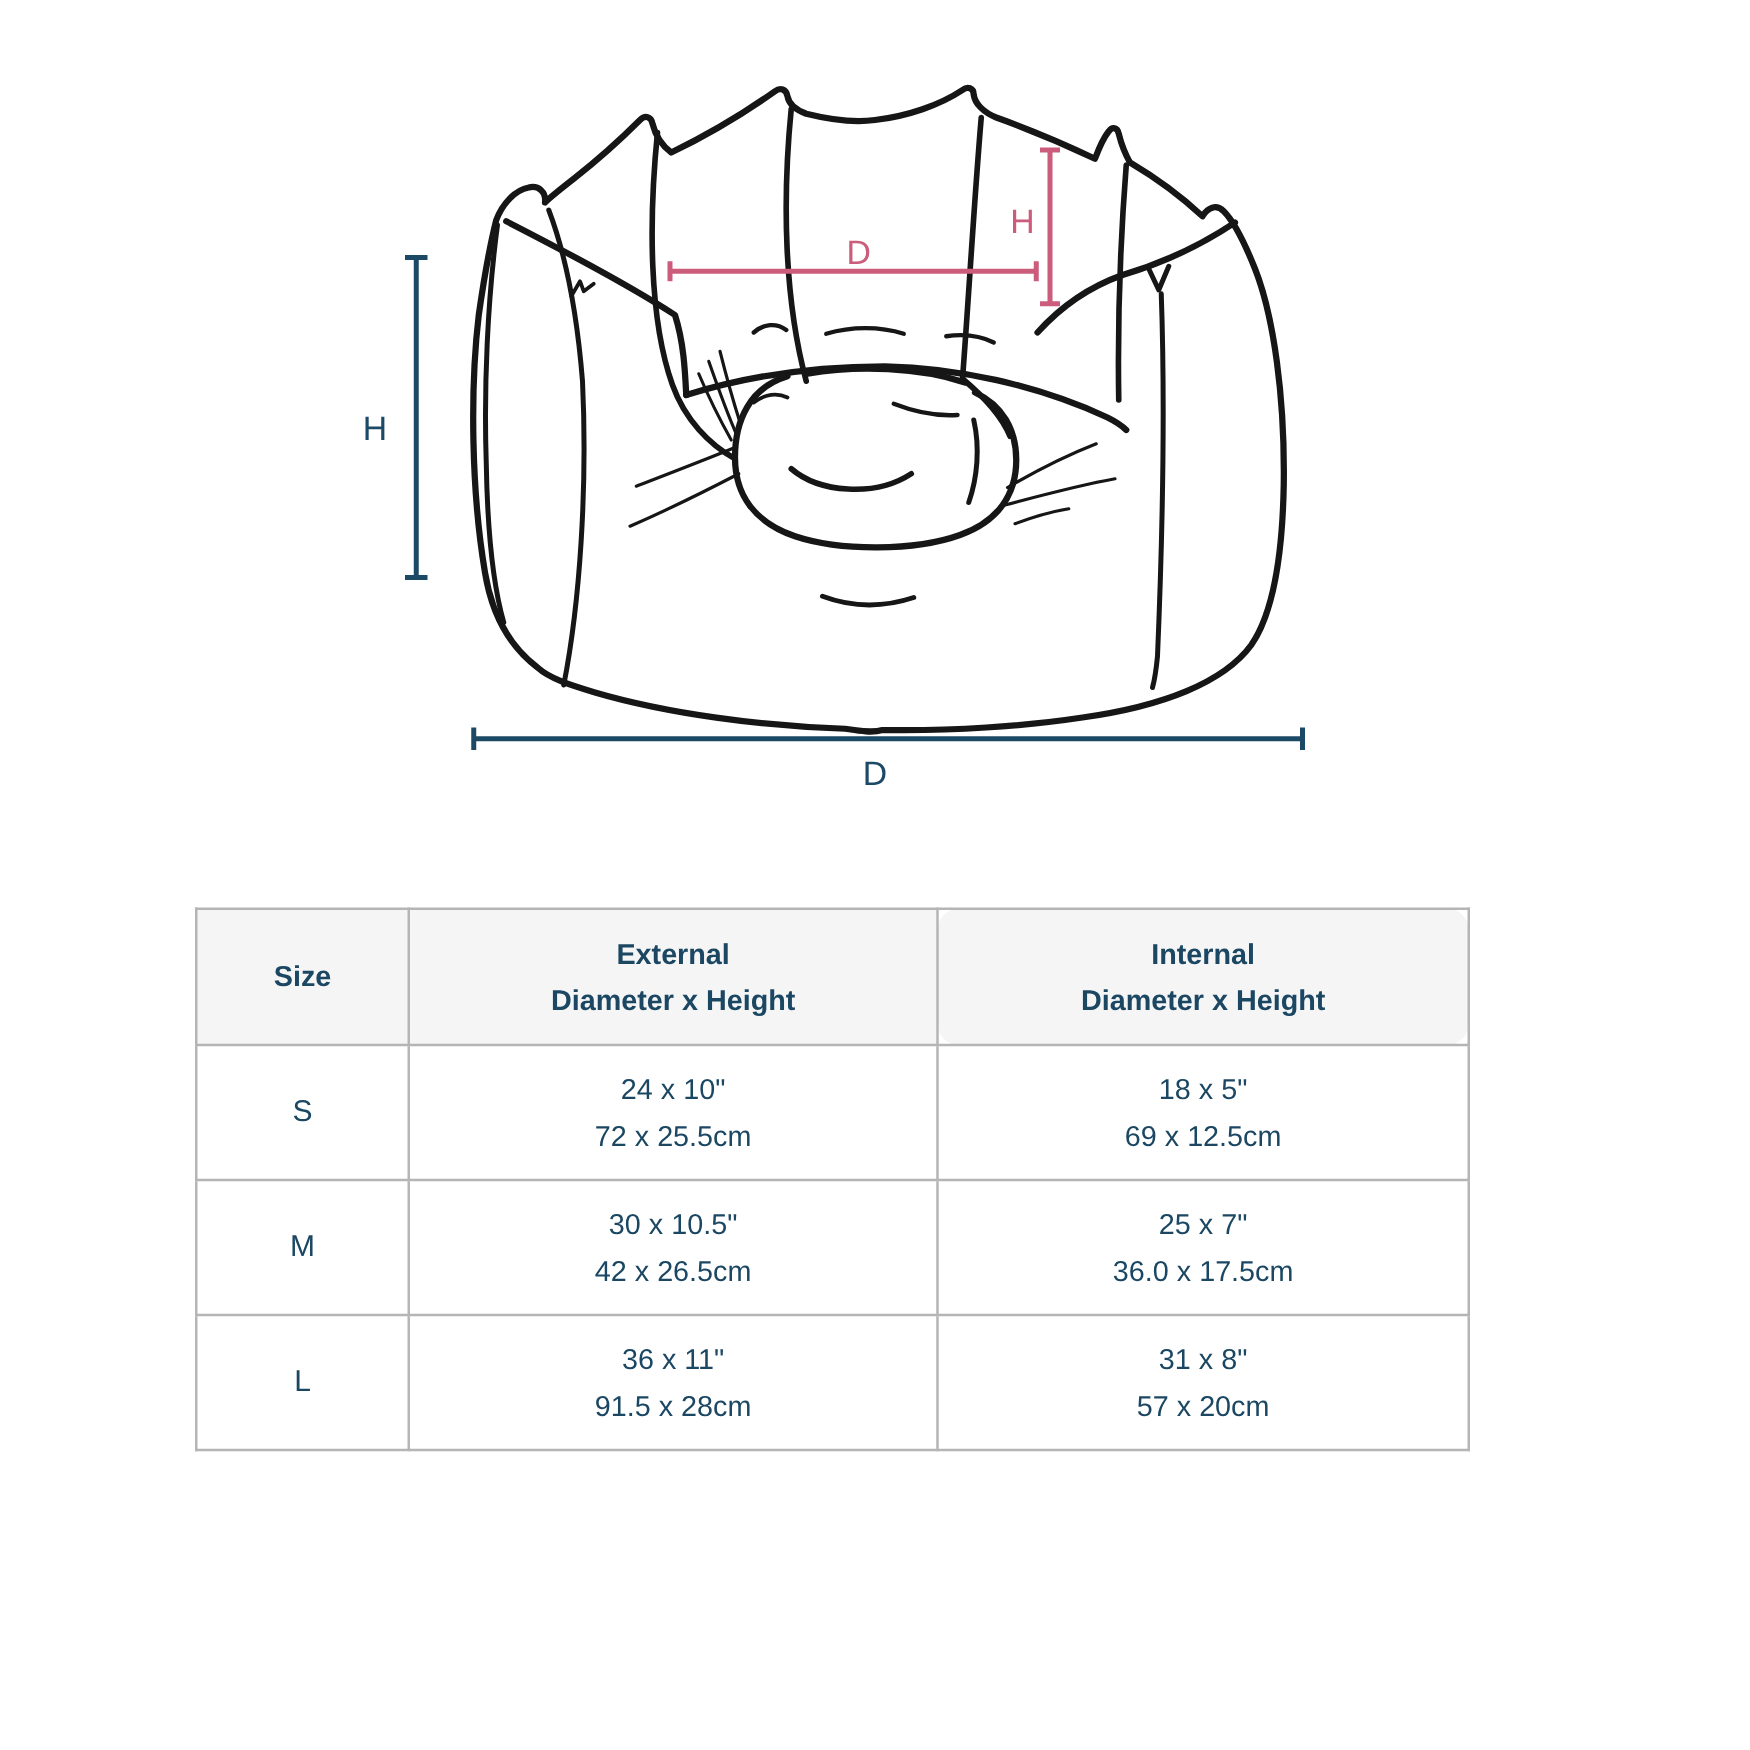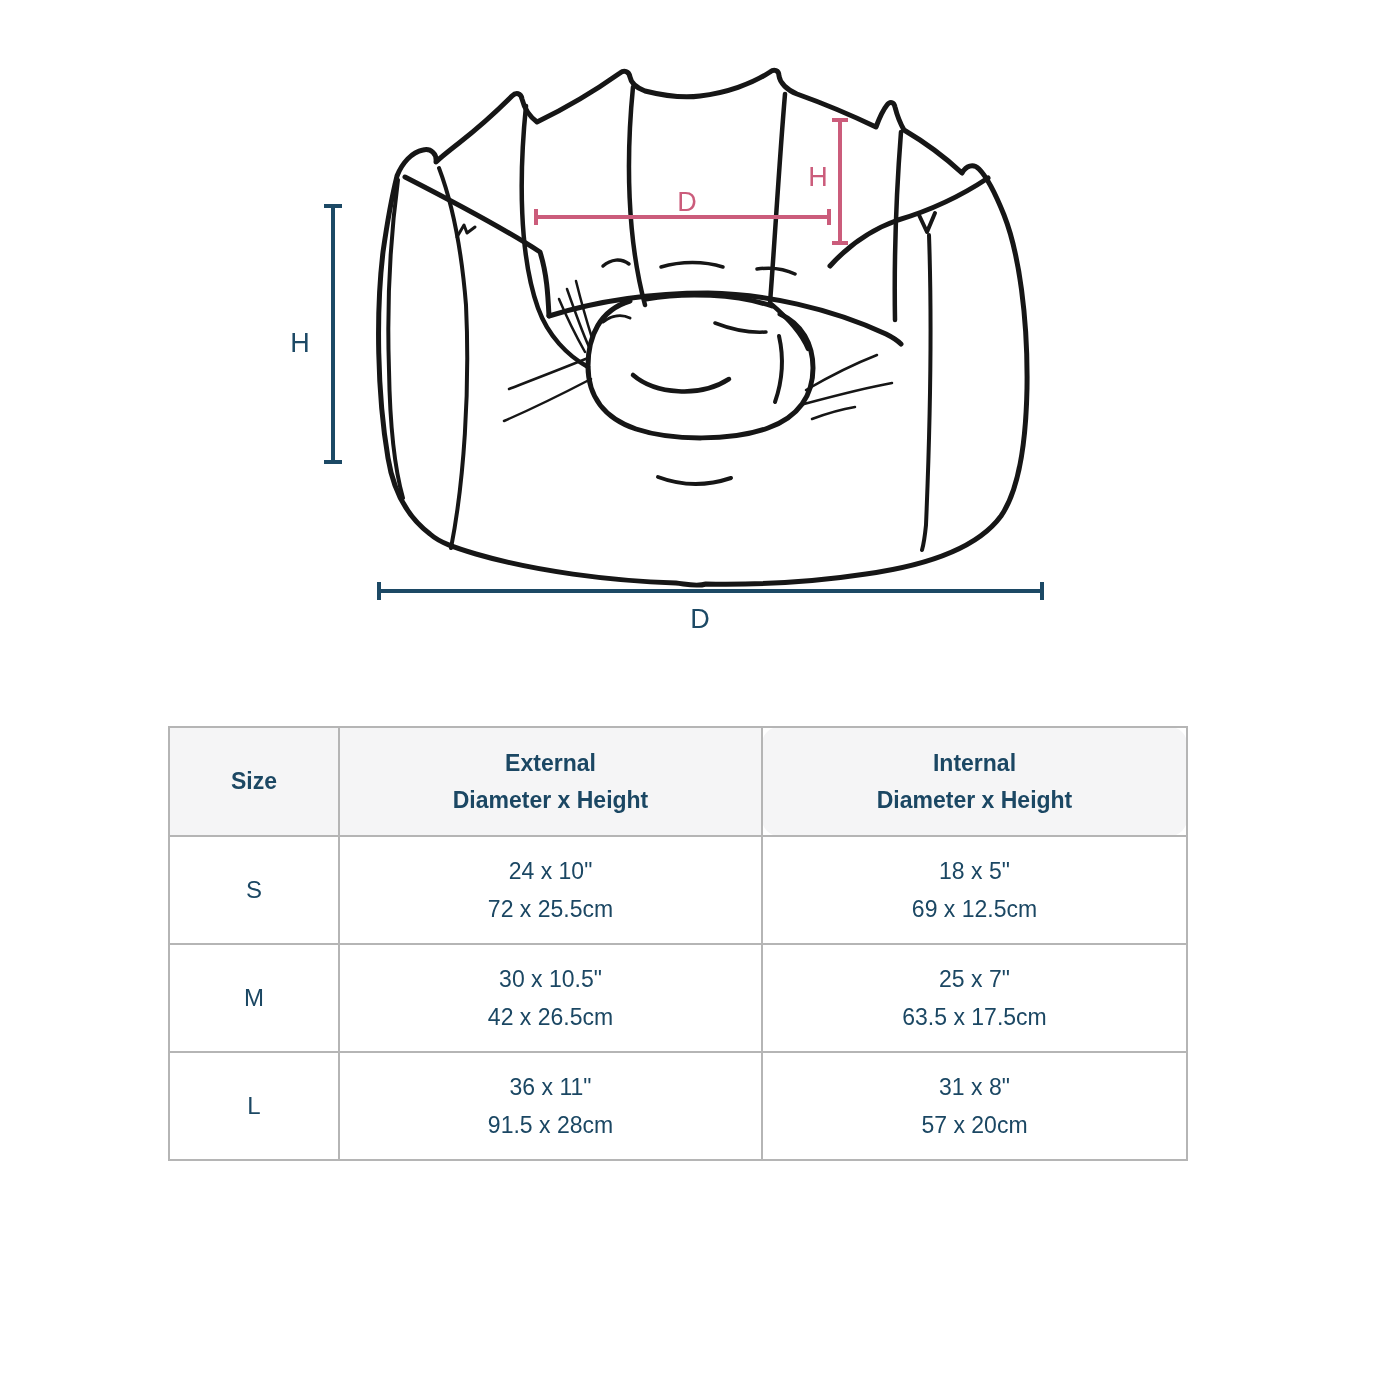--- a/index.html
+++ b/index.html
@@ -5,21 +5,21 @@
   html,body{margin:0;padding:0;}
   body{
     width:1400px;height:1400px;position:relative;background:#ffffff;
     font-family:"Liberation Sans", sans-serif;
     -webkit-font-smoothing:antialiased;
   }
   .canvas{position:absolute;inset:0;width:1400px;height:1400px;}
   .diagram-svg{position:absolute;left:0;top:0;}
   
   .size-table{
-    position:absolute;left:168px;top:726px;width:1012px;
+    position:absolute;left:156px;top:726px;width:1012px;
     border-collapse:collapse;table-layout:fixed;
     color:#1b4763;
   }
   .size-table th,.size-table td{
     border:2px solid #b5b5b5;
     text-align:center;vertical-align:middle;
     background:#ffffff;padding:0;
   }
   .size-table thead th{
     background:#f5f5f6;height:107px;
@@ -208,21 +208,21 @@
       <tr>
         <td>
           <div class="size-cell">M</div>
         </td>
         <td>
           <div>30 x 10.5"</div>
           <div>42 x 26.5cm</div>
         </td>
         <td>
           <div>25 x 7"</div>
-          <div>63.5 x 17.5cm</div>
+          <div>36.0 x 17.5cm</div>
         </td>
       </tr>
       <tr>
         <td>
           <div class="size-cell">L</div>
         </td>
         <td>
           <div>36 x 11"</div>
           <div>91.5 x 28cm</div>
         </td>

